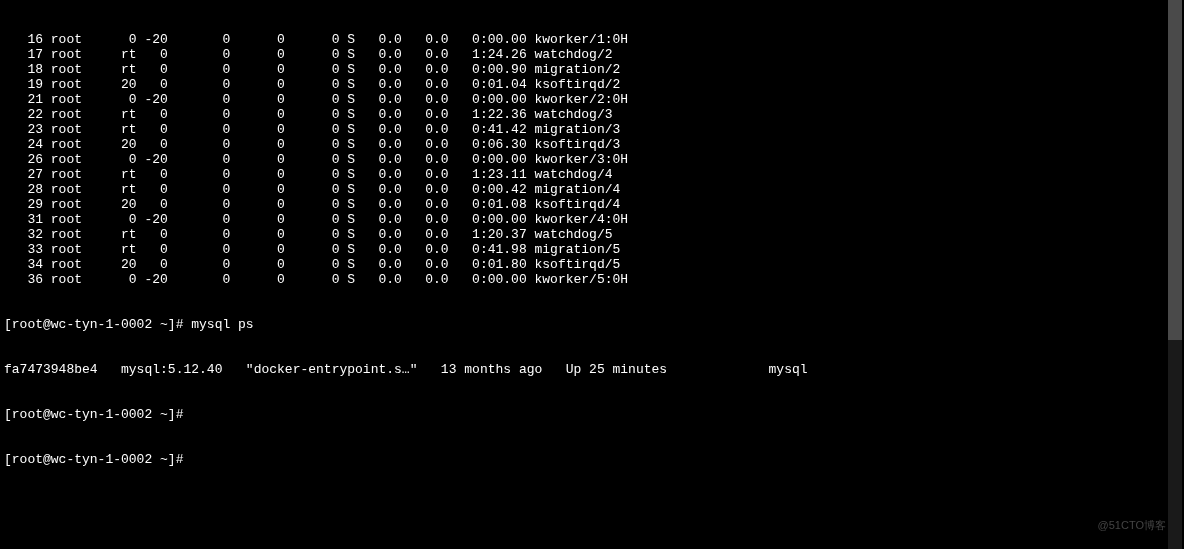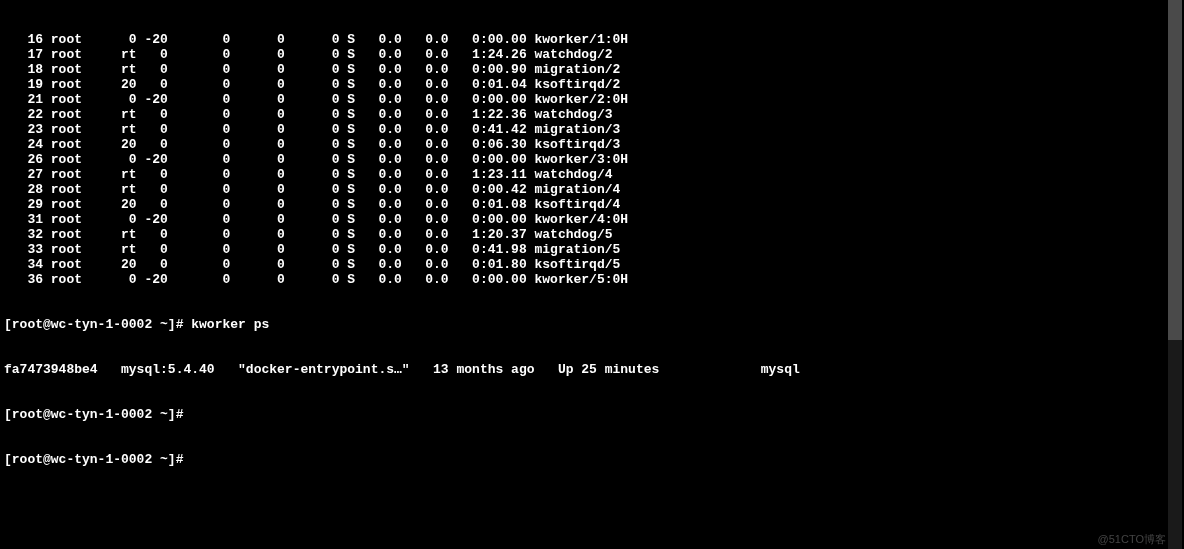--- a/index.html
+++ b/index.html
@@ -12,53 +12,53 @@
     line-height: 15px;
     width: 1184px;
     height: 549px;
     overflow: hidden;
     position: relative;
   }
   .terminal {
     padding: 2px 4px;
     white-space: pre;
   }
-  .row { white-space: pre; font-weight: bold; }
+  .row { white-space: pre; }
   .scrollbar-track {
     position: absolute;
     right: 2px;
     top: 0;
     width: 14px;
     height: 549px;
     background: #1a1a1a;
   }
   .scrollbar-thumb {
     position: absolute;
     right: 2px;
     top: 0;
     width: 14px;
     height: 340px;
     background: #4a4a4a;
   }
   .watermark {
     position: absolute;
     right: 18px;
-    bottom: 2px;
+    bottom: 16px;
     color: #444;
     font-size: 11px;
     font-family: sans-serif;
   }
 </style>
 </head>
 <body>
 
 <div class="terminal">
   <div id="top-block"><div class="row">   16 root      0 -20       0      0      0 S   0.0   0.0   0:00.00 kworker/1:0H</div><div class="row">   17 root     rt   0       0      0      0 S   0.0   0.0   1:24.26 watchdog/2</div><div class="row">   18 root     rt   0       0      0      0 S   0.0   0.0   0:00.90 migration/2</div><div class="row">   19 root     20   0       0      0      0 S   0.0   0.0   0:01.04 ksoftirqd/2</div><div class="row">   21 root      0 -20       0      0      0 S   0.0   0.0   0:00.00 kworker/2:0H</div><div class="row">   22 root     rt   0       0      0      0 S   0.0   0.0   1:22.36 watchdog/3</div><div class="row">   23 root     rt   0       0      0      0 S   0.0   0.0   0:41.42 migration/3</div><div class="row">   24 root     20   0       0      0      0 S   0.0   0.0   0:06.30 ksoftirqd/3</div><div class="row">   26 root      0 -20       0      0      0 S   0.0   0.0   0:00.00 kworker/3:0H</div><div class="row">   27 root     rt   0       0      0      0 S   0.0   0.0   1:23.11 watchdog/4</div><div class="row">   28 root     rt   0       0      0      0 S   0.0   0.0   0:00.42 migration/4</div><div class="row">   29 root     20   0       0      0      0 S   0.0   0.0   0:01.08 ksoftirqd/4</div><div class="row">   31 root      0 -20       0      0      0 S   0.0   0.0   0:00.00 kworker/4:0H</div><div class="row">   32 root     rt   0       0      0      0 S   0.0   0.0   1:20.37 watchdog/5</div><div class="row">   33 root     rt   0       0      0      0 S   0.0   0.0   0:41.98 migration/5</div><div class="row">   34 root     20   0       0      0      0 S   0.0   0.0   0:01.80 ksoftirqd/5</div><div class="row">   36 root      0 -20       0      0      0 S   0.0   0.0   0:00.00 kworker/5:0H</div></div>
-  <div class="row"><span>[root@wc-tyn-1-0002 ~]#</span> <span>kworker ps</span></div>
-  <div id="docker-rows"><div class="row">fa7473948be4   mysql:5.4.40   "docker-entrypoint.s…"   13 months ago   Up 25 minutes             mysql</div></div>
+  <div class="row"><span>[root@wc-tyn-1-0002 ~]#</span> <span>mysql ps</span></div>
+  <div id="docker-rows"><div class="row">fa7473948be4   mysql:5.12.40   "docker-entrypoint.s…"   13 months ago   Up 25 minutes             mysql</div></div>
   <div class="row">[root@wc-tyn-1-0002 ~]#</div>
   <div class="row">[root@wc-tyn-1-0002 ~]#</div>
   
   
   
   
   
   
 </div>
 

